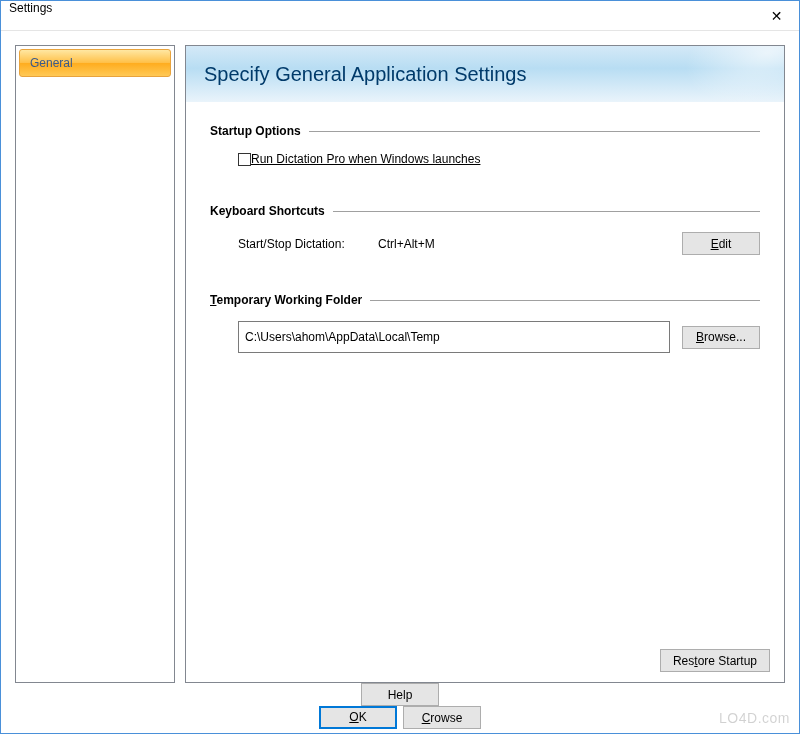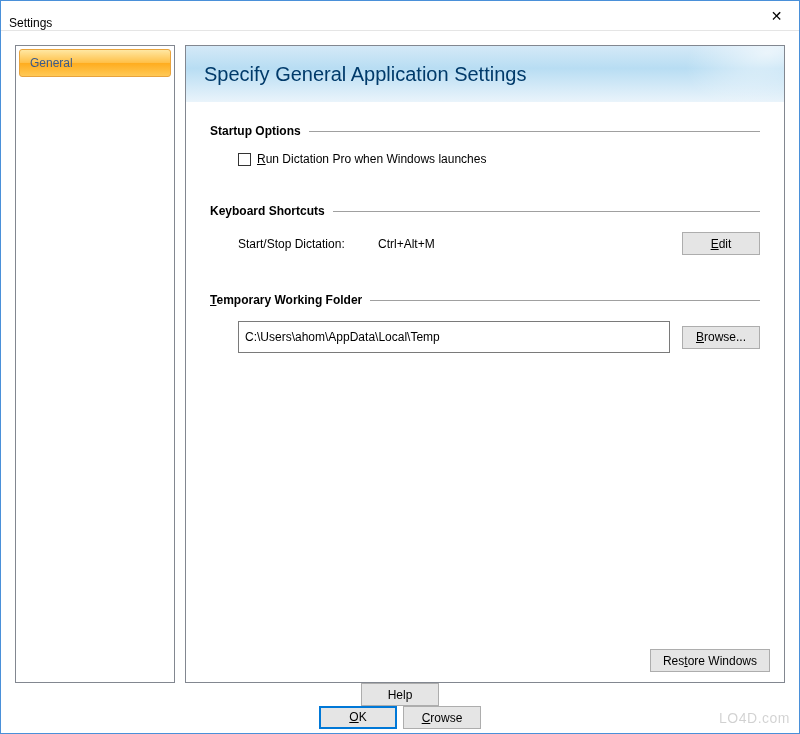--- a/index.html
+++ b/index.html
@@ -17,21 +17,21 @@
       height: 734px;
       border: 1px solid #4a90d9;
       background: #fff;
       display: flex;
       flex-direction: column;
     }
     .titlebar {
       height: 30px;
       background: #fff;
       display: flex;
-      align-items: flex-end;
+      align-items: flex-start;
       justify-content: space-between;
       padding: 0 0 0 8px;
       border-bottom: 1px solid #e5e5e5;
     }
     .titlebar-title {
       font-size: 12px;
       color: #000;
     }
     .close-btn {
       width: 45px;
@@ -122,21 +122,21 @@
       background: #a0a0a0;
       margin-left: 8px;
     }
     .section-content {
       padding-left: 28px;
       margin-bottom: 38px;
     }
     .checkbox-row {
       display: flex;
       align-items: center;
-      gap: 6px;
+      text-decoration: underline;
     }
     .chk {
       width: 13px;
       height: 13px;
       border: 1px solid #333;
       background: #fff;
       display: inline-block;
       cursor: pointer;
     }
     .shortcut-label { width: 140px; }
@@ -256,21 +256,21 @@
             <div class="section-rule"></div>
           </div>
           <div class="section-content" style="padding-left:28px;">
             <div class="folder-row">
               <input class="folder-input" type="text" value="C:\Users\ahom\AppData\Local\Temp" style="">
               <button class="win-button"><span class="u">B</span><span>rowse...</span></button>
             </div>
           </div>
 
           <div class="restore-row">
-            <button class="win-button"><span>R</span><span>es</span><span class="u">t</span><span>ore Windows</span></button>
+            <button class="win-button"><span>R</span><span>es</span><span class="u">t</span><span>ore Startup</span></button>
           </div>
 
         </div>
       </div>
     </div>
 
     <div class="bottom-bar">
       <div class="bottom-left">
         <button class="win-button">Help</button>
       </div>

